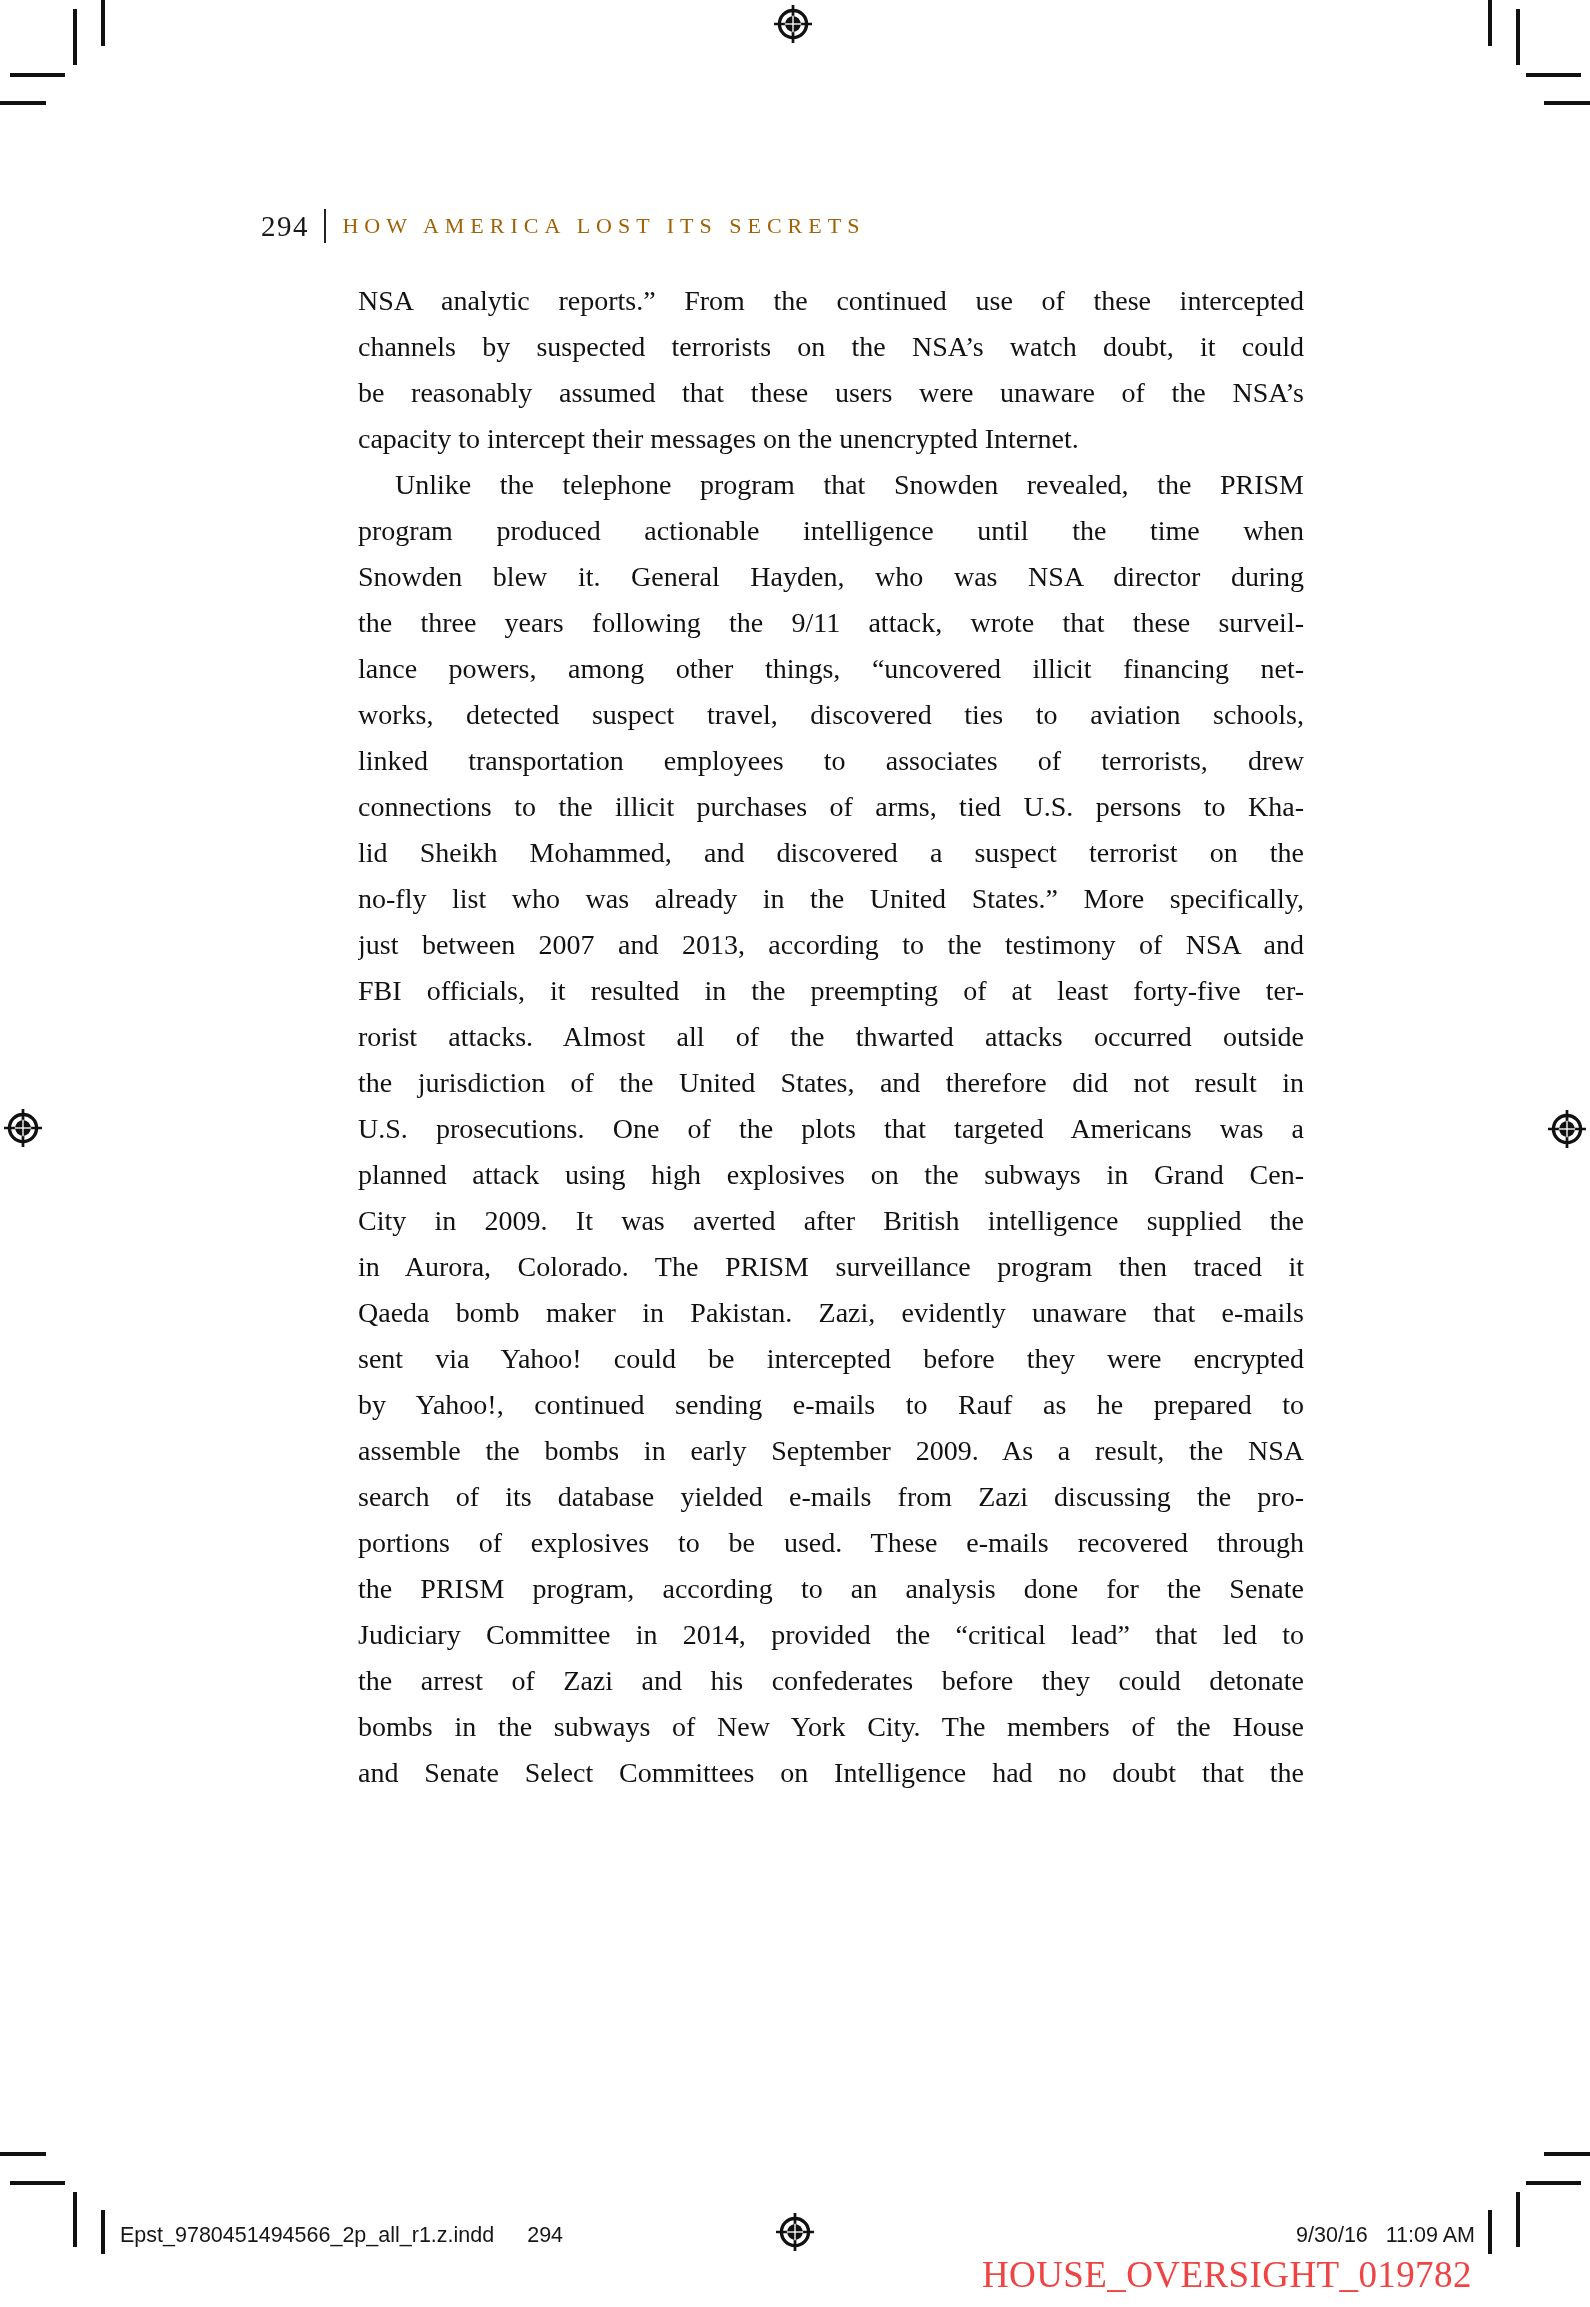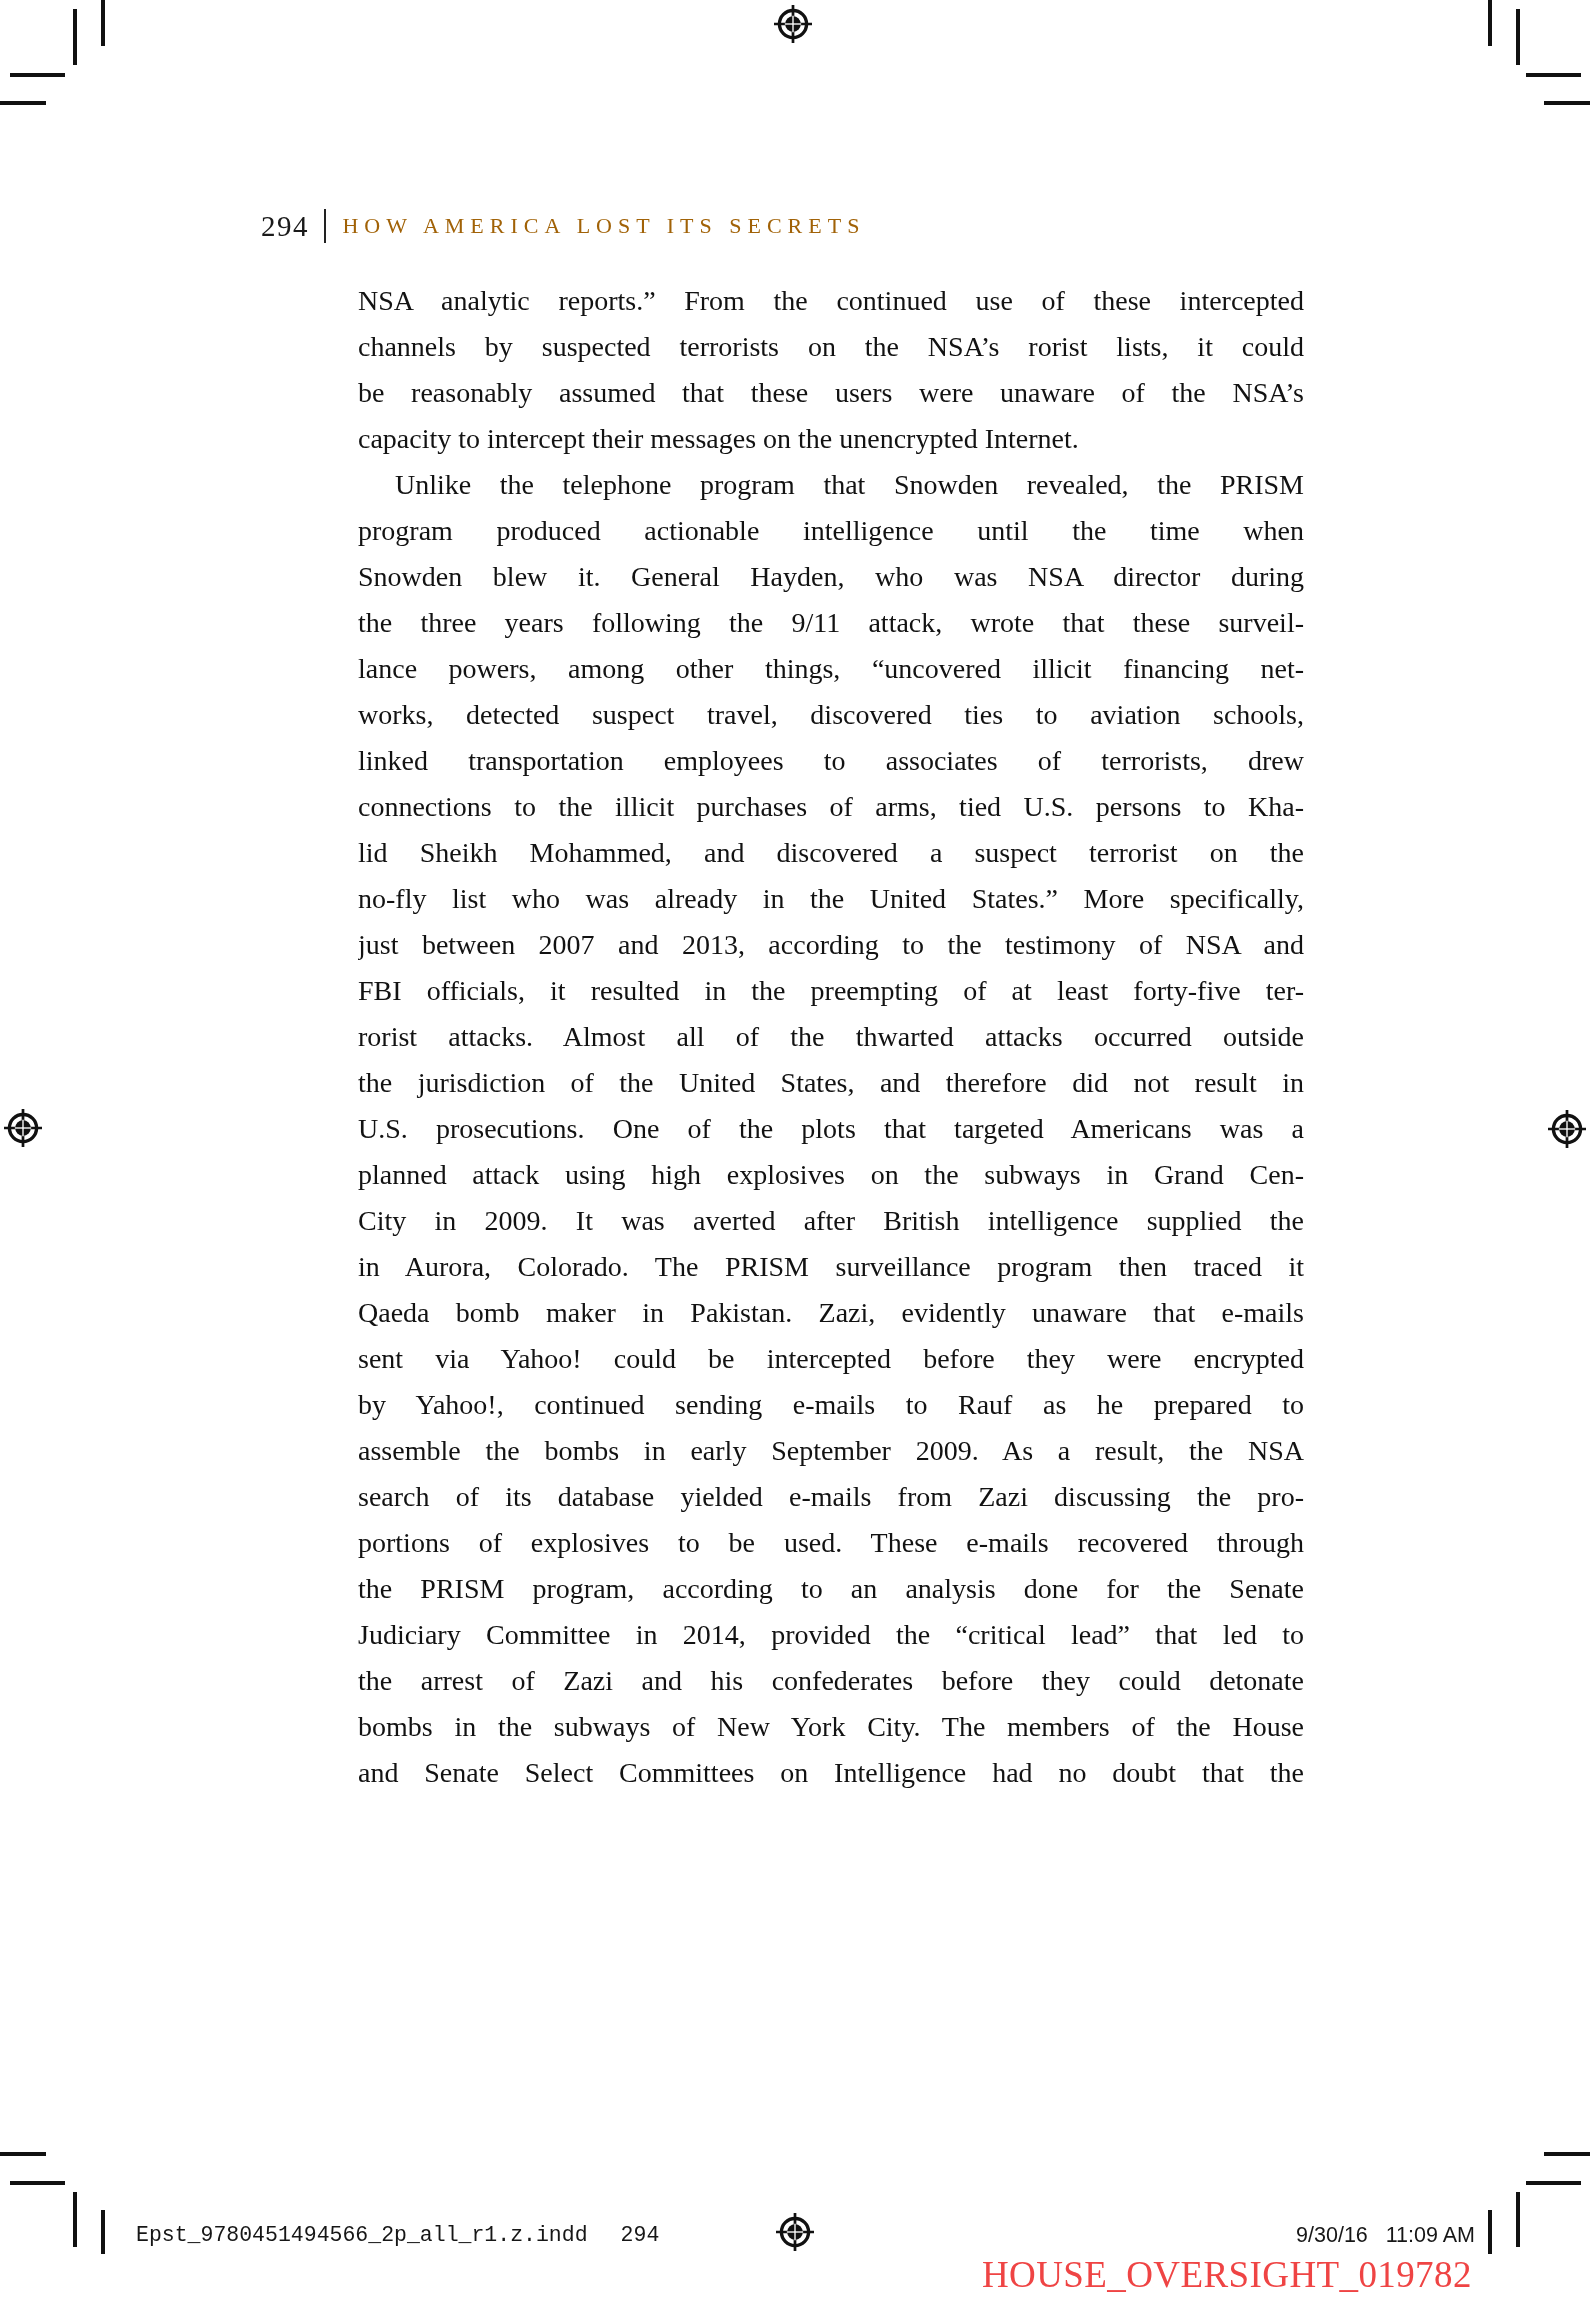--- a/index.html
+++ b/index.html
@@ -66,23 +66,23 @@
     margin-left: 47px;
   }
   .line::after { content: ""; display: inline-block; width: 100%; height: 0; }
   .line.no-just { text-align: left; }
   .line.no-just::after { content: none; }
   .line.indent { text-indent: 37px; }
 
   
   .slug {
     position: absolute;
-    left: 136px;
+    left: 120px;
     top: 2223px;
-    font-family: Liberation Mono, monospace;
+    font-family: Liberation Sans, sans-serif;
     font-size: 21.5px;
     color: #161616;
     display: flex;
     white-space: pre;
   }
   .slug-page { margin-left: 33px; }
 
   .print-datetime {
     position: absolute;
     right: 115px;
@@ -161,21 +161,21 @@
 </svg>
 
 <div class="running-head">
   <span class="folio">294</span>
   <span class="head-rule"></span>
   <span class="head-title">HOW AMERICA LOST ITS SECRETS</span>
 </div>
 
 <div class="body-text">
     <div class="line">NSA analytic reports.” From the continued use of these intercepted</div>
-    <div class="line">channels by suspected terrorists on the NSA’s rorist lists, it could</div>
+    <div class="line">channels by suspected terrorists on the NSA’s watch doubt, it could</div>
     <div class="line">be reasonably assumed that these users were unaware of the NSA’s</div>
     <div class="line no-just">capacity to intercept their messages on the unencrypted Internet.</div>
     <div class="line indent">Unlike the telephone program that Snowden revealed, the PRISM</div>
     <div class="line">program produced actionable intelligence until the time when</div>
     <div class="line">Snowden blew it. General Hayden, who was NSA director during</div>
     <div class="line">the three years following the 9/11 attack, wrote that these surveil-</div>
     <div class="line">lance powers, among other things, “uncovered illicit financing net-</div>
     <div class="line">works, detected suspect travel, discovered ties to aviation schools,</div>
     <div class="line">linked transportation employees to associates of terrorists, drew</div>
     <div class="line">connections to the illicit purchases of arms, tied U.S. persons to Kha-</div>

